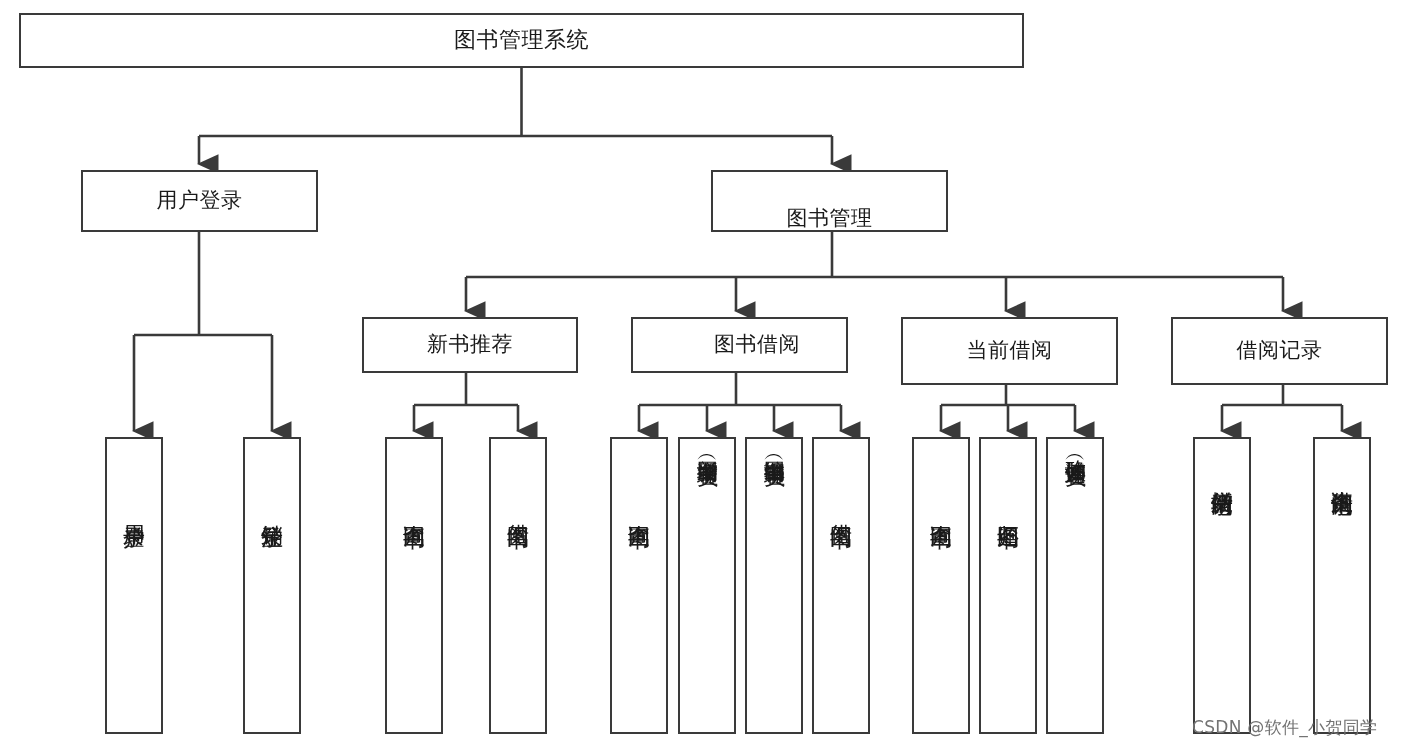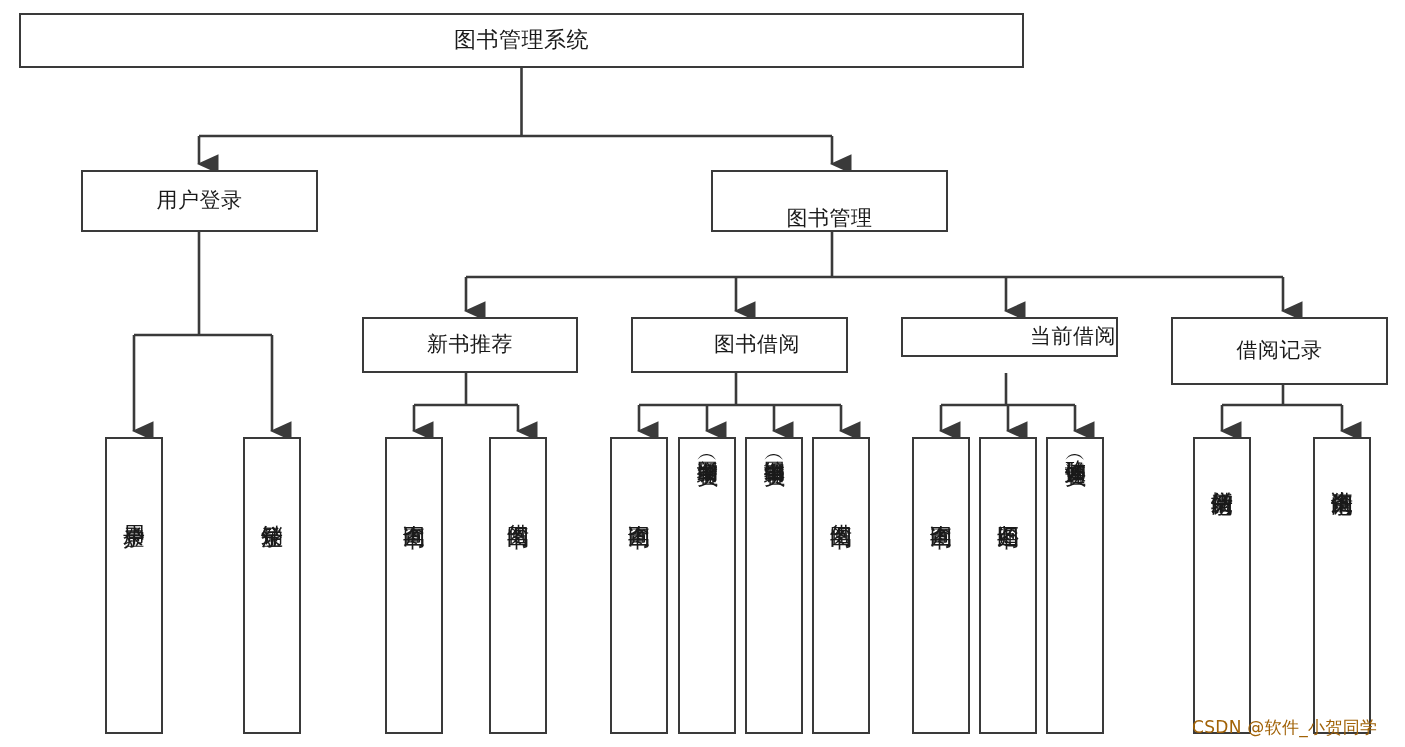--- a/index.html
+++ b/index.html
@@ -60,21 +60,21 @@
     font-size: 22px;
     line-height: 1.18;
     letter-spacing: 1px;
     white-space: nowrap;
   }
   
   .node.v.tall .lbl { font-size: 21px; }
   .watermark {
     position: absolute;
     font-size: 17px;
-    color: #a16207;
+    color: #737373;
     white-space: nowrap;
     z-index: 3;
     letter-spacing: 0.3px;
   }
 </style>
 </head>
 <body>
 
 <div id="canvas">
 
@@ -138,21 +138,21 @@
   <div class="node h" style="left:711px;top:170px;width:237px;height:62px;align-items:flex-end;">
     <span class="lbl">图书管理</span>
   </div>
 
   <div class="node h" style="left:362px;top:317px;width:216px;height:56px;">
     <span class="lbl">新书推荐</span>
   </div>
   <div class="node h" style="left:631px;top:317px;width:217px;height:56px;padding-left:35px;">
     <span class="lbl">图书借阅</span>
   </div>
-  <div class="node h" style="left:901px;top:317px;width:217px;height:40px;justify-content:flex-end;">
+  <div class="node h" style="left:901px;top:317px;width:217px;height:68px;">
     <span class="lbl">当前借阅</span>
   </div>
   <div class="node h" style="left:1171px;top:317px;width:217px;height:68px;">
     <span class="lbl">借阅记录</span>
   </div>
 
   <div class="node v" style="left:105px;top:437px;width:58px;height:297px;padding-top:68px;">
     <span class="lbl">用户登录</span>
   </div>
   <div class="node v" style="left:243px;top:437px;width:58px;height:297px;padding-top:68px;">

